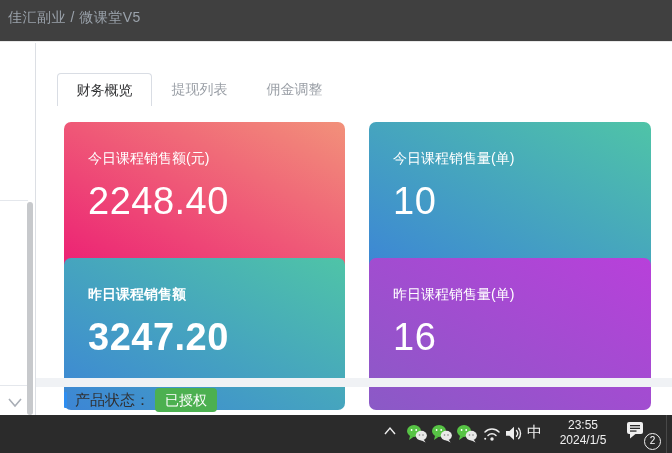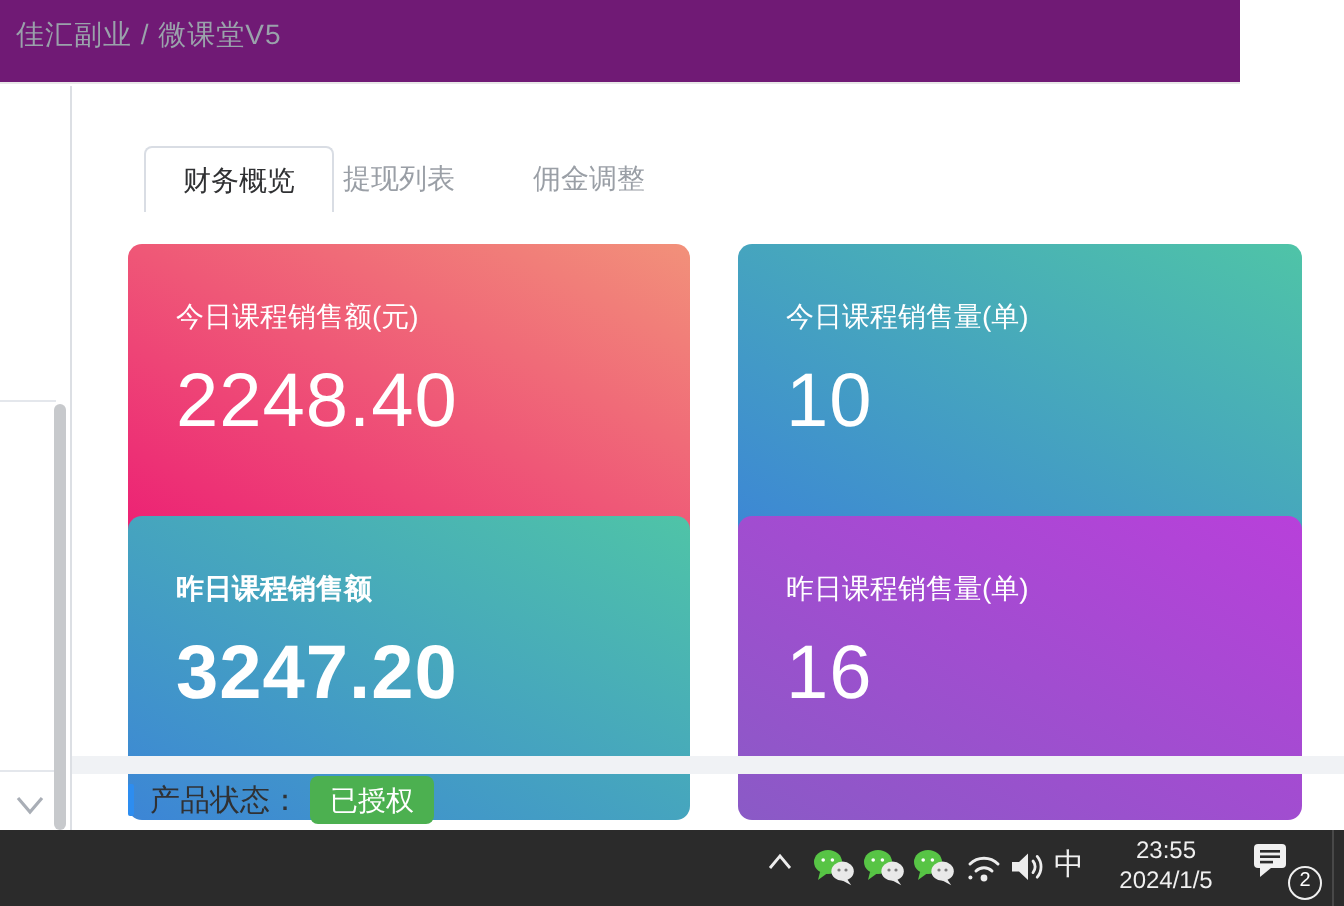--- a/index.html
+++ b/index.html
@@ -1,34 +1,34 @@
 <!DOCTYPE html>
 <html><head>
 <meta charset="utf-8">
 <style>
   * { margin:0; padding:0; box-sizing:border-box; }
   html,body { width:672px; height:453px; }
   body { font-family:"Liberation Sans", sans-serif; }
   .screen { position:relative; width:672px; height:453px; background:#fff; overflow:hidden; }
 
   
-  .topbar { position:absolute; left:0; top:0; width:620px; height:42px; background:#701a75; border-bottom:1px solid #e8e8e8; }
+  .topbar { position:absolute; left:0; top:0; width:672px; height:42px; background:#404040; border-bottom:1px solid #e8e8e8; }
   .breadcrumb { position:absolute; left:8px; top:9px; font-size:14px; color:#9aa2ab; letter-spacing:.5px; }
 
   
   .left-strip { position:absolute; left:0; top:43px; width:36px; height:372px; background:#fff; border-right:1px solid #dcdfe4; }
   .ls-line1 { position:absolute; left:0; top:157px; width:28px; height:1px; background:#e4e7ec; }
   .ls-line2 { position:absolute; left:0; top:342px; width:27px; height:1px; background:#e4e7ec; }
   .scroll-thumb { position:absolute; left:27px; top:159px; width:6px; height:213px; background:#c7c9cc; border-radius:3px; }
   .ls-chevron { position:absolute; left:7px; top:354px; }
 
   
   .tab { position:absolute; top:73px; width:95px; height:33px; line-height:33px; text-align:center; font-size:14px; color:#9a9fa6; cursor:pointer; }
   .tab.active { border:1px solid #d9dde4; border-bottom:none; border-radius:4px 4px 0 0; background:#fff; color:#303133; }
-  .tab1 { left:72px; } .tab2 { left:152px; } .tab3 { left:247px; }
+  .tab1 { left:57px; } .tab2 { left:152px; } .tab3 { left:247px; }
 
   
   .stat-card { position:absolute; width:281px; height:152px; border-radius:7px; color:#fff; }
   .card1 { left:64px;  top:122px; }
   .card2 { left:369px; top:122px; width:282px; }
   .card3 { left:64px;  top:258px;font-weight:bold; }
   .card4 { left:369px; top:258px; width:282px; }
   .card-label { position:absolute; left:24px; top:28px; font-size:14px; }
   .card-value { position:absolute; left:24px; top:56px; font-size:38px; line-height:46px; letter-spacing:.5px; }
 

